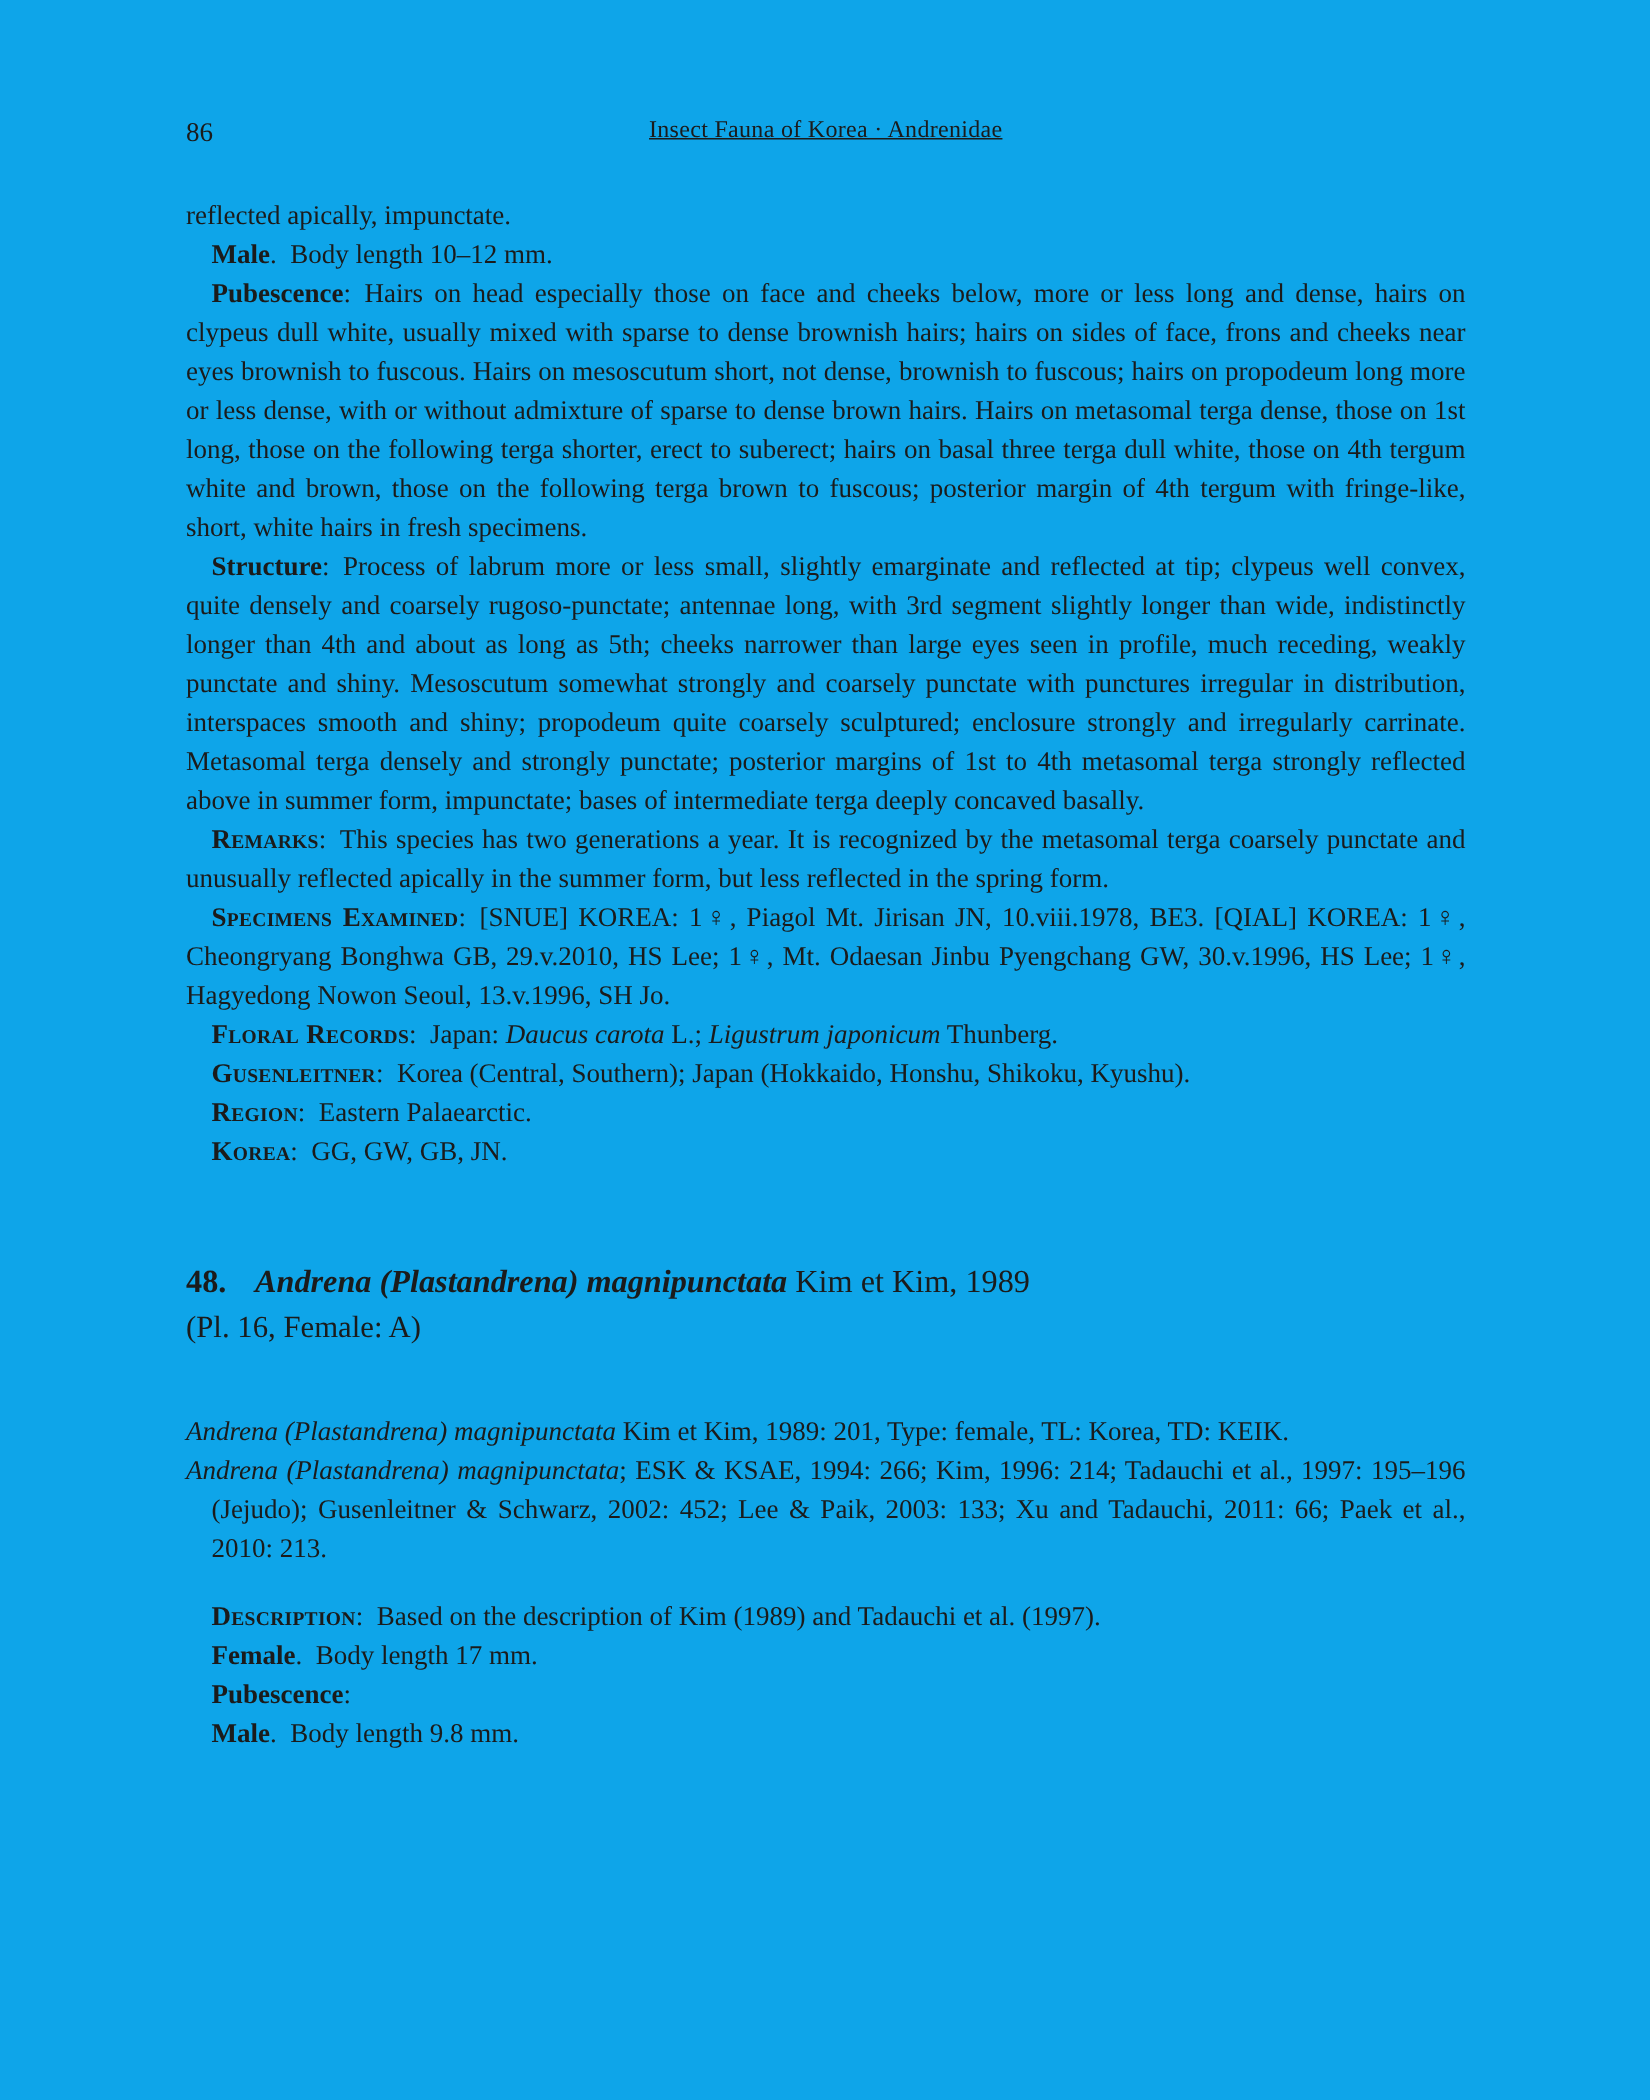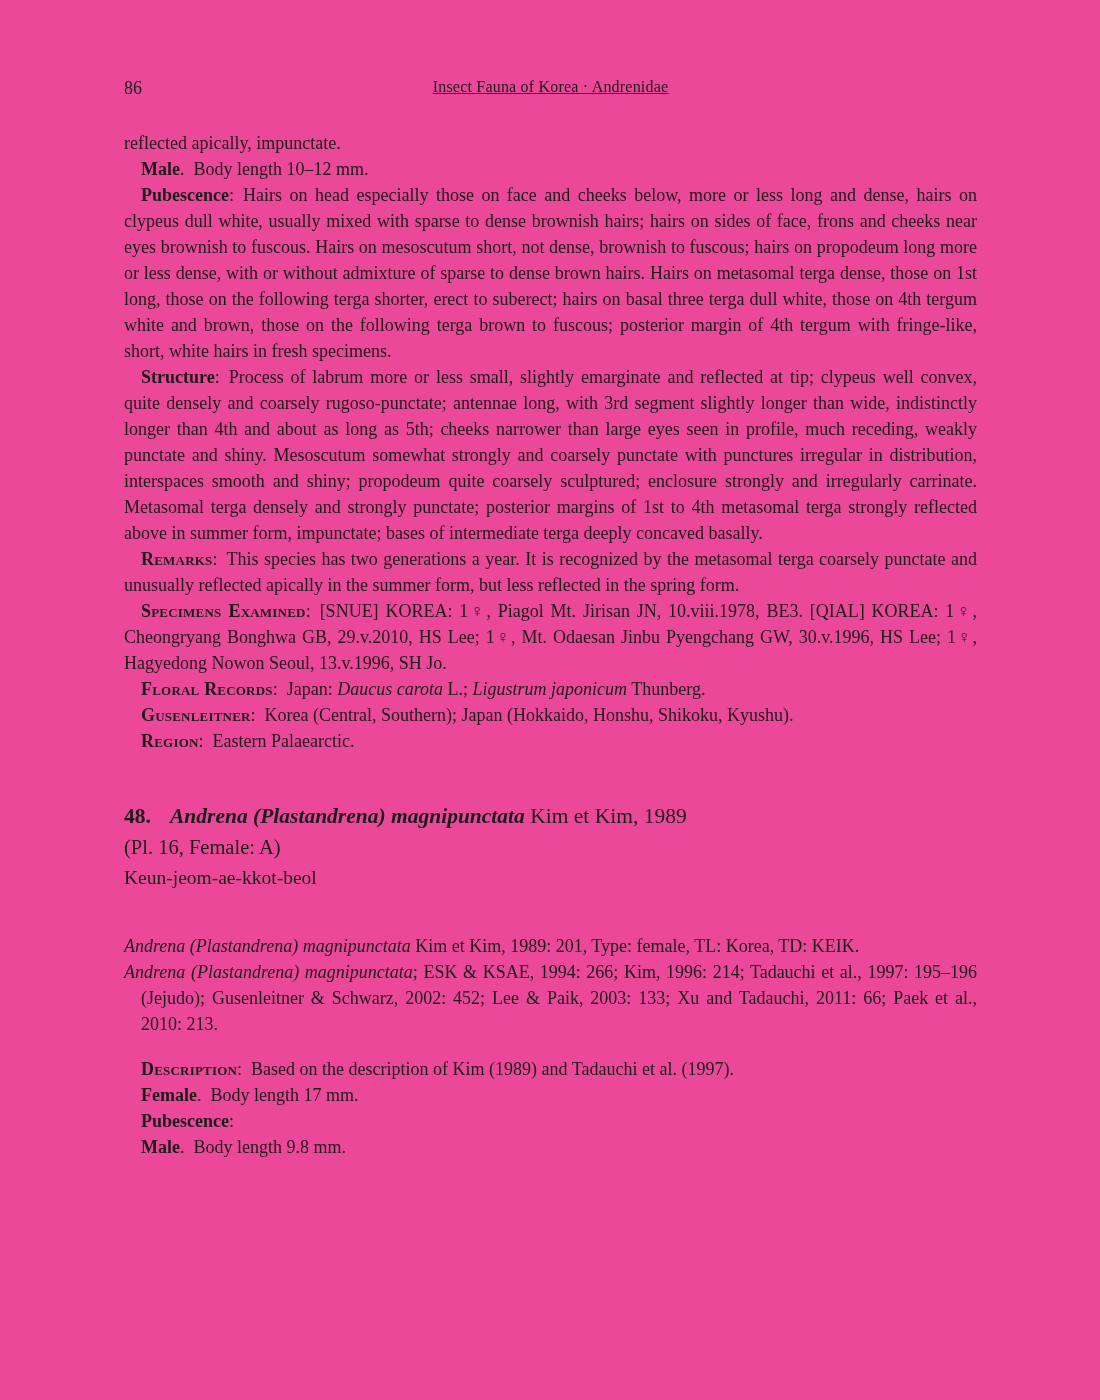--- a/index.html
+++ b/index.html
@@ -2,38 +2,38 @@
 <html><head>
 <meta charset="utf-8">
 <style>
   html, body { margin:0; padding:0; }
   body {
     width:1100px; height:1400px;
     background:#ffffff;
     color:#1b1b1b;
     font-family:"Liberation Serif", serif;
   }
-  .page { position:relative; width:1100px; height:1400px; overflow:hidden; background:#ec4899; }
+  .page { position:relative; width:1100px; height:1400px; overflow:hidden; background:#0ea5e9; }
 
   .header { position:absolute; top:78px; left:124px; width:853px; height:24px; }
   .page-num { position:absolute; left:0; top:0; font-size:18px; }
   .running-title { text-align:center; font-size:16px; letter-spacing:0.2px;text-decoration:underline; }
 
   .content {
     position:absolute; top:130px; left:124px; width:853px;
     font-size:18px; line-height:26px; text-align:justify;
   }
   .content p { margin:0; }
   p.indent { text-indent:17px; }
   .b { font-weight:bold; }
   .i { font-style:italic; }
   .sc { font-variant:small-caps; font-weight:bold; letter-spacing:0.2px; }
   .gap-above { margin-top:26px; }
 
-  .species-heading { margin-top:46px; text-align:left; }
+  .species-heading { margin-top:58px; text-align:left; }
   .sh-line1 { margin-left:13px; font-size:21.5px; line-height:32px; }
   .sh-num { display:inline-block; width:46px; font-weight:bold; font-style:normal; }
   .sh-name { font-weight:bold; font-style:italic; }
   .sh-auth { font-weight:normal; }
   .sh-line2 { margin-left:33px; font-size:20.5px; line-height:31px; }
   .sh-line3 { margin-left:30px; font-size:19.5px; line-height:30px; }
 
   .synonymy { margin-top:40px; text-align:justify; }
   .syn-entry { padding-left:17px; text-indent:-17px; margin:0; }
 
@@ -62,25 +62,25 @@
     <p class="indent gap-above"><span class="sc">Remarks</span><span>: This species has two generations a year. It is recognized by the metasomal terga coarsely punctate and unusually reflected apically in the summer form, but less reflected in the spring form.</span></p>
 
     <p class="indent"><span class="sc">Specimens Examined</span><span>: [SNUE] KOREA: 1♀, Piagol Mt. Jirisan JN, 10.viii.1978, BE3. [QIAL] KOREA: 1♀, Cheongryang Bonghwa GB, 29.v.2010, HS Lee; 1♀, Mt. Odaesan Jinbu Pyengchang GW, 30.v.1996, HS Lee; 1♀, Hagyedong Nowon Seoul, 13.v.1996, SH Jo.</span></p>
 
     <p class="indent"><span class="sc">Floral Records</span><span>: Japan: </span><span class="i">Daucus carota</span><span> L.; </span><span class="i">Ligustrum japonicum</span><span> Thunberg.</span></p>
 
     <p class="indent"><span class="sc">Gusenleitner</span><span>: Korea (Central, Southern); Japan (Hokkaido, Honshu, Shikoku, Kyushu).</span></p>
 
     <p class="indent"><span class="sc">Region</span><span>: Eastern Palaearctic.</span></p>
 
+    <p class="indent"><span class="sc">Korea</span><span>: GG, GW, GB, JN.</span></p>
 
     <div class="species-heading">
       <p class="sh-line1"><span class="sh-num">48.</span><span class="sh-name">Andrena (Plastandrena) magnipunctata</span><span class="sh-auth"> Kim et Kim, 1989</span></p>
       <p class="sh-line2">(Pl. 16, Female: A)</p>
-      <p class="sh-line3">Keun-jeom-ae-kkot-beol</p>
     </div>
 
     <div class="synonymy">
       <p class="syn-entry"><span class="i">Andrena (Plastandrena) magnipunctata</span><span> Kim et Kim, 1989: 201, Type: female, TL: Korea, TD: KEIK.</span></p>
       <p class="syn-entry"><span class="i">Andrena (Plastandrena) magnipunctata</span><span>; ESK &amp; KSAE, 1994: 266; Kim, 1996: 214; Tadauchi et al., 1997: 195–196 (Jejudo); Gusenleitner &amp; Schwarz, 2002: 452; Lee &amp; Paik, 2003: 133; Xu and Tadauchi, 2011: 66; Paek et al., 2010: 213.</span></p>
     </div>
 
     <div class="description">
       <p class="indent"><span class="sc">Description</span><span>: Based on the description of Kim (1989) and Tadauchi et al. (1997).</span></p>
       <p class="indent"><span class="b">Female</span><span>. Body length 17 mm.</span></p>

